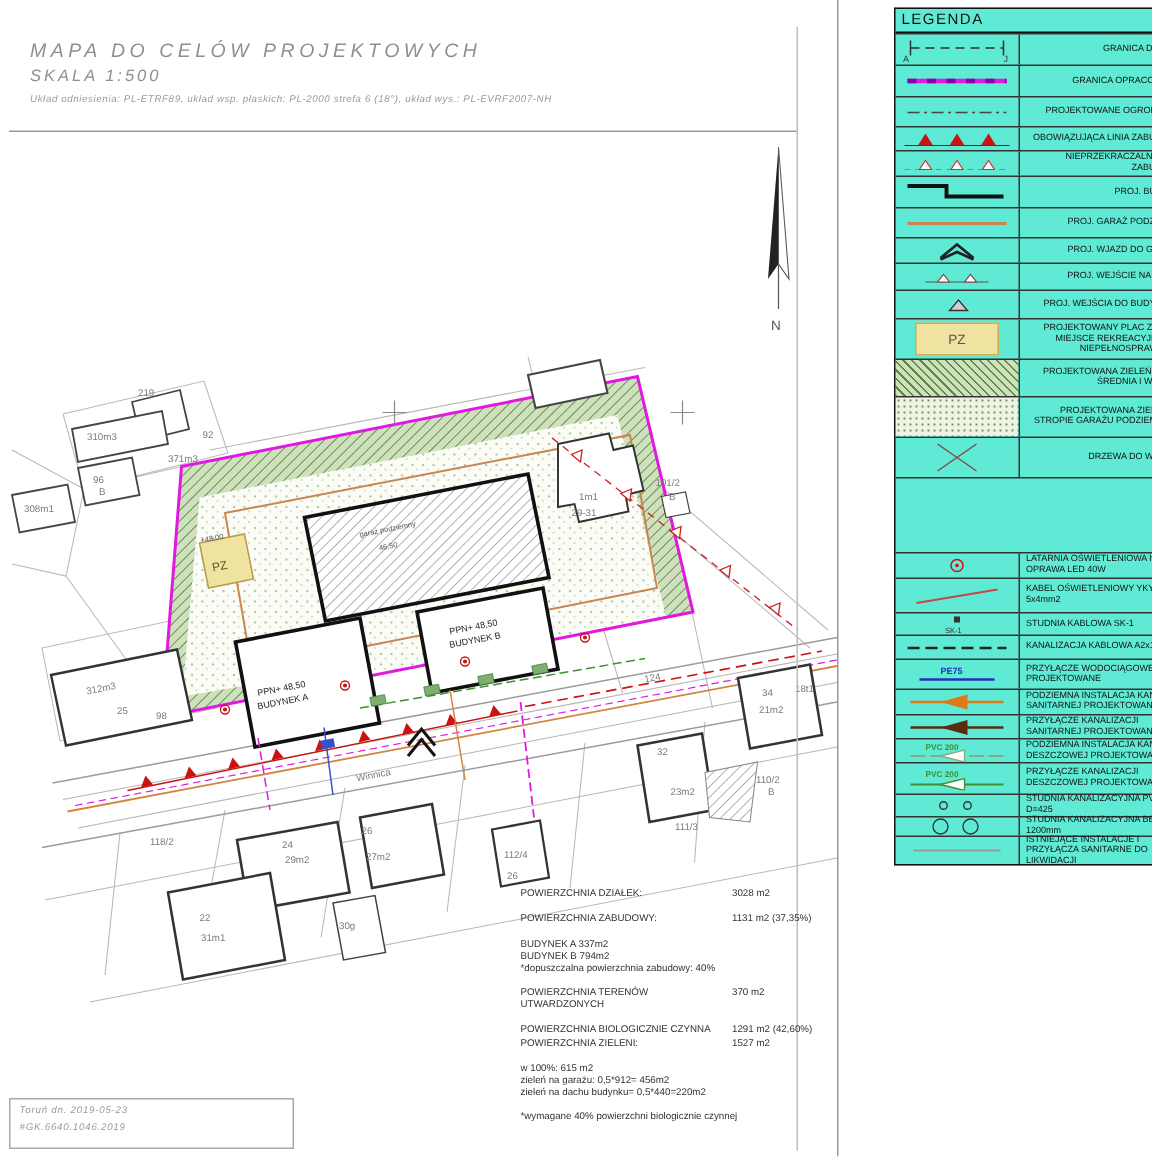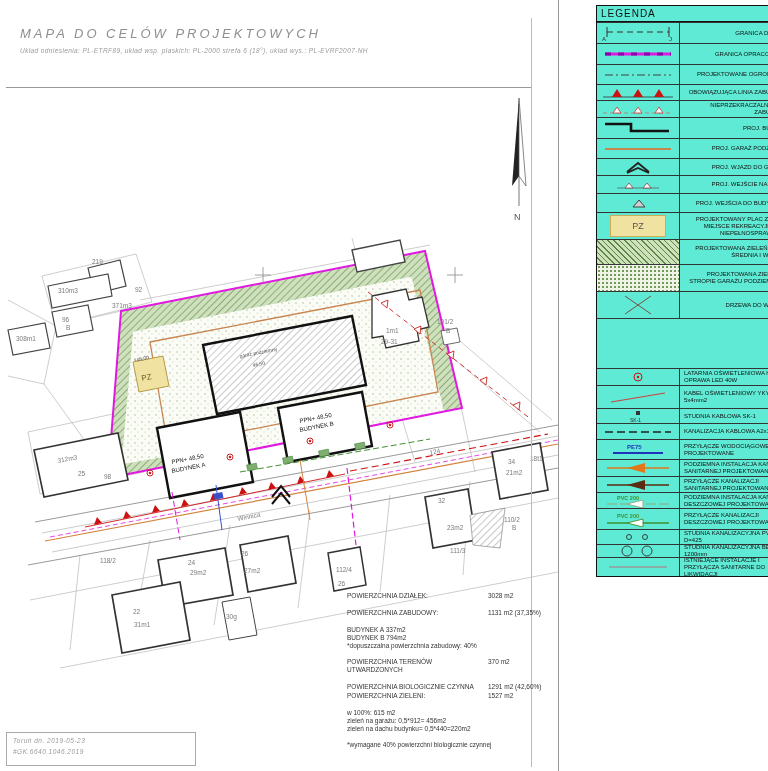--- a/index.html
+++ b/index.html
@@ -239,20 +239,21 @@
       <text class="tiny" x="134" y="362" transform="rotate(-11 134 362)">+48,00</text>
     </g>
   </svg>
 
   <div class="vline" style="left:531px;top:18px;height:749px;border-color:#bbb;"></div>
   <div class="vline" style="left:558px;top:0;height:771px;"></div>
   <div class="hline" style="left:6px;top:87px;width:525px;"></div>
 
   <div class="titleblock">
     <div class="t1">MAPA DO CELÓW PROJEKTOWYCH</div>
+    <div class="t2">SKALA 1:500</div>
     <div class="t3">Układ odniesienia: PL-ETRF89, układ wsp. płaskich: PL-2000 strefa 6 (18°), układ wys.: PL-EVRF2007-NH</div>
   </div>
 
   <div class="legend">
     <div class="lghead">LEGENDA</div>
 
     <div class="lgrow" style="height:20px;">
       <div class="sym">
         <svg width="78" height="18" viewBox="0 0 78 18">
           <path d="M8,8 H70" stroke="#333" stroke-width="1" stroke-dasharray="6 4" fill="none"></path>

